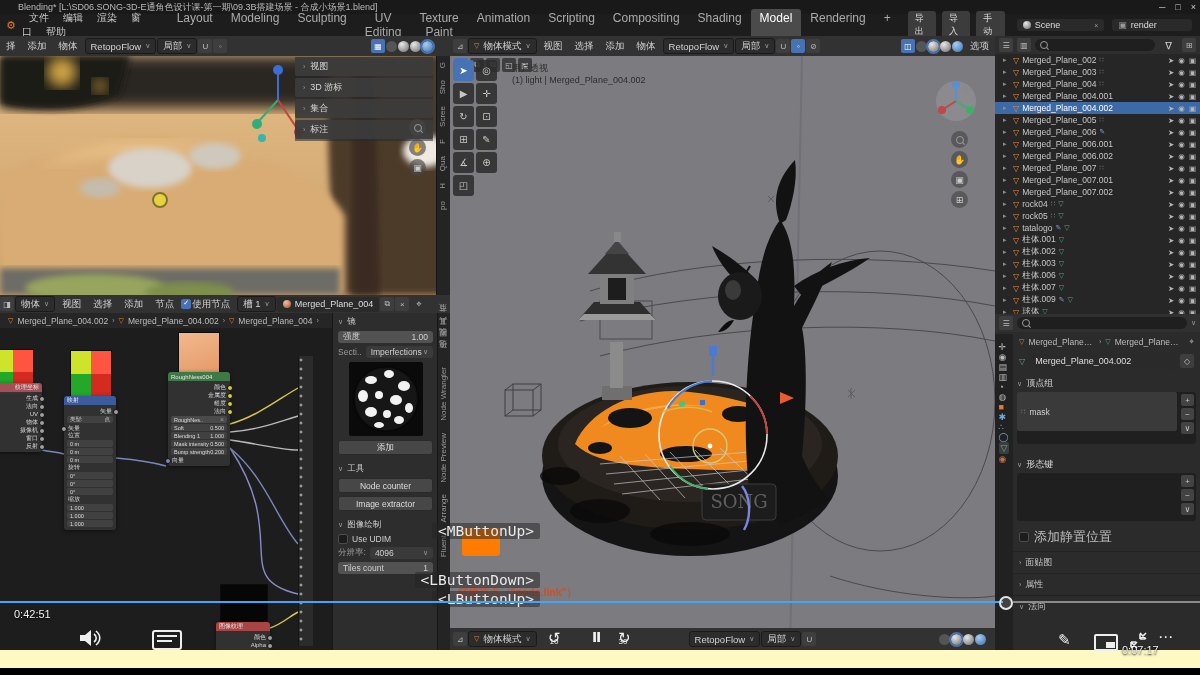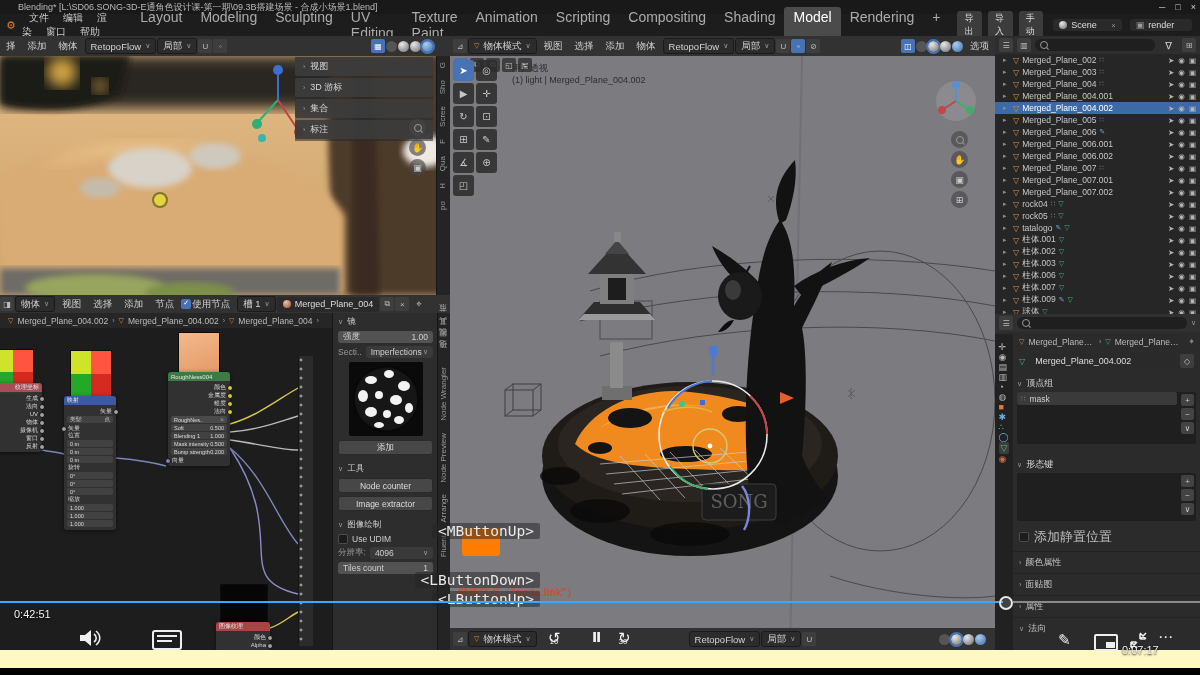--- a/index.html
+++ b/index.html
@@ -10,21 +10,21 @@
   .row{display:flex;align-items:center;}
   .grow{flex:1;}
   .ell{white-space:nowrap;overflow:hidden;text-overflow:ellipsis;}
 
   
   #titlebar{left:0;top:0;width:1200px;height:14px;background:#191919;color:#b9b9b9;font-size:9px;}
   #titlebar .t{margin-left:18px;}
   .winbtns{position:absolute;right:4px;top:0;height:14px;display:flex;gap:10px;color:#cfcfcf;font-size:9px;align-items:center;}
   #menubar{left:0;top:14px;width:1200px;height:22px;background:#1d1d1d;display:flex;align-items:center;gap:2px;}
   .menu-item{padding:0 7px;color:#c9c9c9;font-size:10px;}
-  .ws-tab{padding:2px 9px;color:#ababab;font-size:14px;border-radius:3px 3px 0 0;}
+  .ws-tab{padding:2px 9px;color:#ababab;font-size:12px;border-radius:3px 3px 0 0;text-align:center;}
   .ws-tab.active{background:#4b4b4b;color:#fff;}
   .tb-btn{background:#3c3c3c;border-radius:3px;padding:1px 7px;margin-left:4px;font-size:9px;color:#ddd;display:flex;align-items:center;gap:3px;}
   .id-field{background:#2a2a2a;border-radius:3px;padding:1px 6px;font-size:9px;color:#ddd;display:flex;align-items:center;gap:4px;}
 
   
   .ed-header{background:#323232;display:flex;align-items:center;gap:1px;font-size:9.5px;color:#d2d2d2;}
   .hd-item{padding:0 6px;}
   .dd{background:#2c2c2c;border:1px solid #1a1a1a;border-radius:3px;padding:0 5px;display:flex;gap:4px;align-items:center;height:14px;}
   .chev{font-size:7px;color:#9a9a9a;}
   .mini-ico{width:14px;height:14px;border-radius:2px;background:#3e3e3e;display:inline-flex;align-items:center;justify-content:center;font-size:8px;color:#bbb;}
@@ -49,21 +49,21 @@
   .ol-flag.data{color:#49b27f;}
   .ol-icons{margin-left:auto;display:flex;gap:4px;padding-right:4px;color:#b5b5b5;font-size:7.5px;}
 
   
   #props{left:995px;top:314px;width:205px;height:336px;background:#2b2b2b;overflow:hidden;}
   #prop-tabs{position:absolute;left:0;top:20px;width:18px;height:316px;background:#212121;display:flex;flex-direction:column;align-items:center;gap:7px;padding-top:8px;}
   .ptab{font-size:9px;line-height:10px;}
   .ptab.active{background:#3d3d3d;border-radius:2px;padding:1px 2px;}
   .prop-section{color:#d8d8d8;font-size:9px;margin:6px 4px 2px 4px;}
   .listbox{background:#1f1f1f;border-radius:3px;margin:2px 4px;position:relative;}
-  .listrow{background:#3a3a3a;height:13px;display:flex;align-items:center;gap:4px;padding:0 4px;font-size:8.5px;border-radius:2px;}
+  .listrow{background:#3a3a3a;height:13px;display:flex;align-items:center;gap:4px;padding:13px 4px;font-size:8.5px;border-radius:2px;}
   .side-btns{position:absolute;right:-1px;top:0;display:flex;flex-direction:column;gap:2px;}
   .sq-btn{width:13px;height:12px;background:#434343;border-radius:2px;color:#ccc;font-size:8px;display:flex;align-items:center;justify-content:center;}
   .collapsed{color:#c2c2c2;font-size:9px;padding:4px 6px;border-top:1px solid #232323;}
   .cbx{width:8px;height:8px;border-radius:2px;background:#1c1c1c;border:1px solid #4c4c4c;display:inline-block;}
   .cbx.on{background:#4772b4;border-color:#4772b4;position:relative;}
   .cbx.on:after{content:"✓";color:#fff;font-size:7px;position:absolute;left:1px;top:-1px;}
 
   
   #node-editor{left:0;top:295px;width:450px;height:355px;background:#1c1c1c;overflow:hidden;}
   #ne-header{height:18px;}
@@ -1186,24 +1186,20 @@
         </div>
       </div>
       <div class="row" style="gap:5px;padding:5px 6px">
         <span class="cbx"></span>
         <span style="font-size:13px;color:#bdbdbd">添加静置位置</span>
       </div>
       <div>
 
           <div class="collapsed row" style="gap:4px">
             <span class="chev">›</span>
-            <span>颜色属性</span>
-          </div>
-          <div class="collapsed row" style="gap:4px">
-            <span class="chev">›</span>
             <span>面贴图</span>
           </div>
           <div class="collapsed row" style="gap:4px">
             <span class="chev">›</span>
             <span>属性</span>
           </div>
         </div>
       <div class="collapsed row" style="gap:4px">
           <span class="chev">∨</span>
           <span>法向</span>

